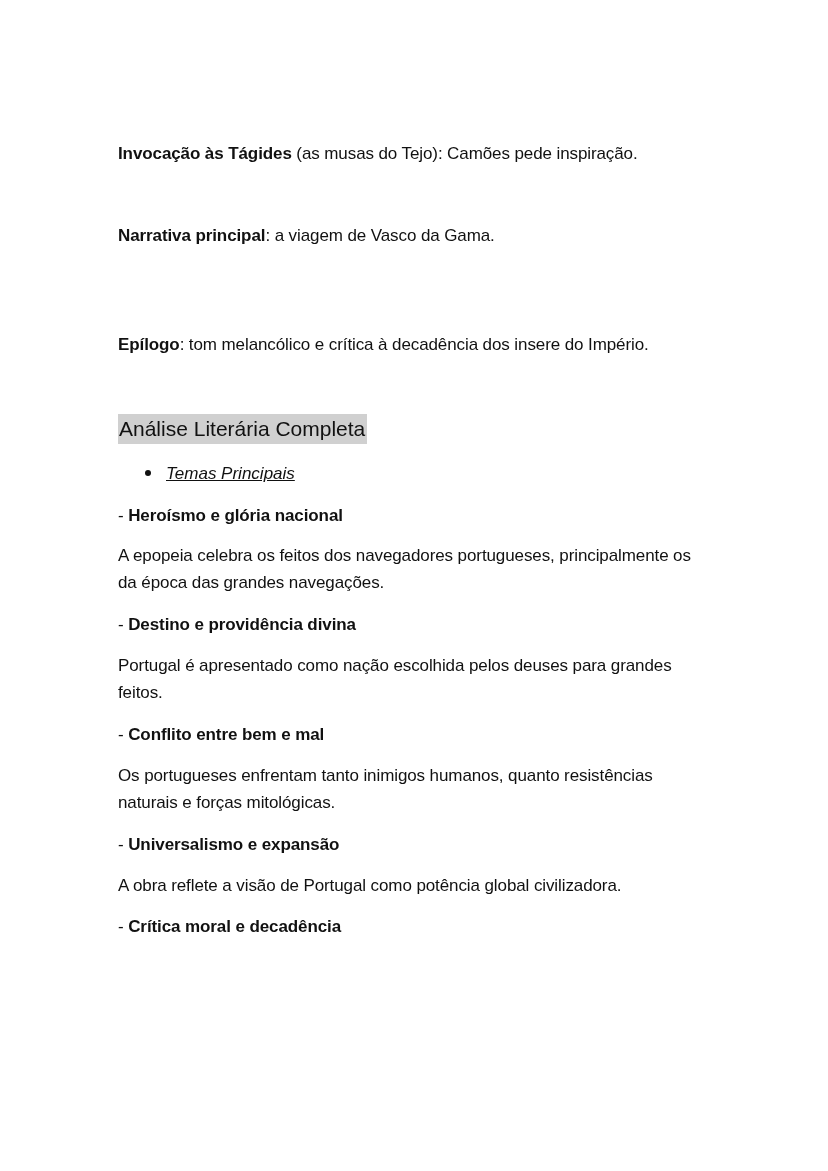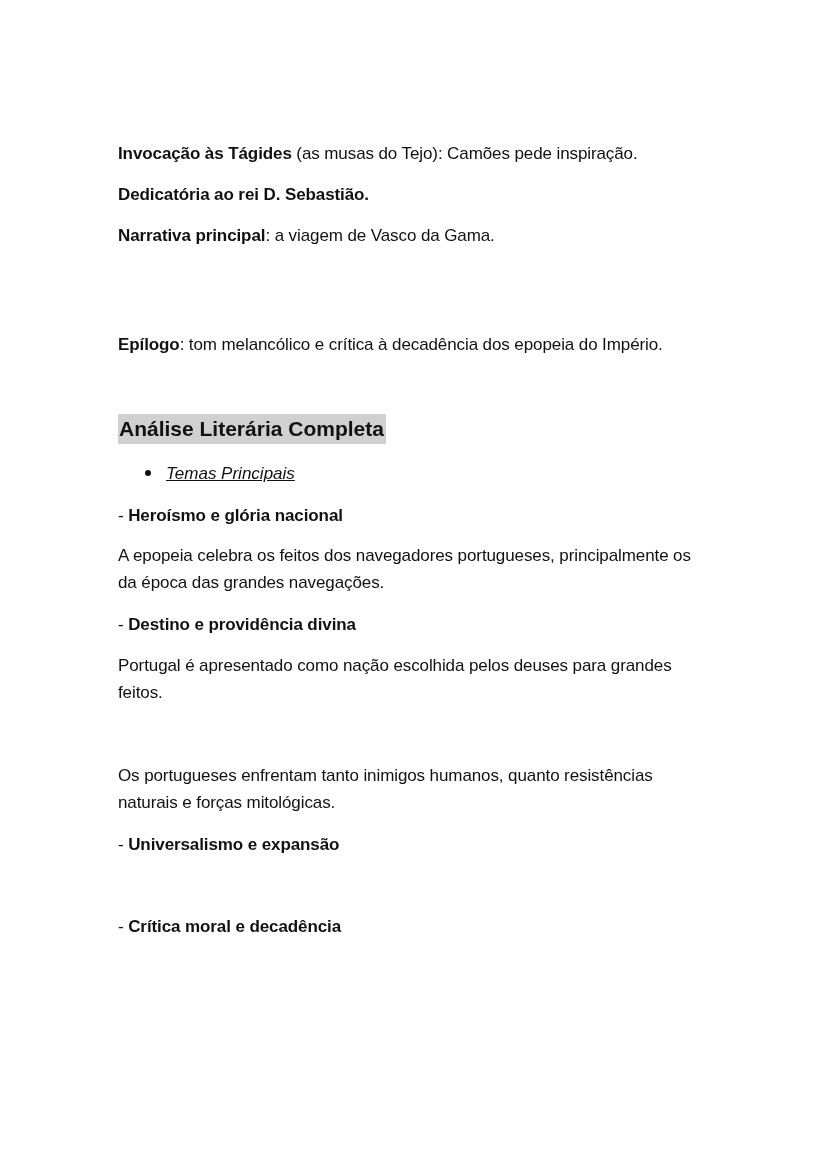--- a/index.html
+++ b/index.html
@@ -31,21 +31,21 @@
       line-height: 27px;
       letter-spacing: -0.1px;
     }
     .b { font-weight: bold; text-align: center; }
     .heading {
       position: absolute;
       left: 118px;
       top: 414px;
       font-size: 21px;
       line-height: 30px;
-      font-weight: bold;
+      font-weight: normal;
       background: #d0d0d0;
       padding: 0 2px 0 1px;
     }
     .bullet-row {
       position: absolute;
       left: 145px;
       top: 460px;
       font-size: 17px;
       line-height: 27px;
     }
@@ -62,36 +62,37 @@
     }
     .bullet-text { text-decoration: underline; font-style: italic; }
   </style>
 </head>
 <body>
 
 <div class="page">
 
   <div class="p" style="top:140px"><span class="b">Invocação às Tágides</span><span> (as musas do Tejo): Camões pede inspiração.</span></div>
 
-  <div class="p" style="top:181px"><span class="b">Dedicatória ao rei D. Sebastião.</span><span></span></div>
 
   <div class="p" style="top:222px"><span class="b">Narrativa principal</span><span>: a viagem de Vasco da Gama.</span></div>
 
 
-  <div class="p" style="top:331px"><span class="b">Epílogo</span><span>: tom melancólico e crítica à decadência dos epopeia do Império.</span></div>
+  <div class="p" style="top:331px"><span class="b">Epílogo</span><span>: tom melancólico e crítica à decadência dos insere do Império.</span></div>
 
   <div class="heading">Análise Literária Completa</div>
 
   <div class="bullet-row"><span class="bullet-dot"></span><span class="bullet-text">Temas Principais</span></div>
 
   <div class="p" style="top:542px; width:595px">A epopeia celebra os feitos dos navegadores portugueses, principalmente os da época das grandes navegações.</div>
   <div class="p" style="top:502px"><span>- </span><span class="b">Heroísmo e glória nacional</span></div>
 
   <div class="p" style="top:611px"><span>- </span><span class="b">Destino e providência divina</span></div>
   <div class="p" style="top:652px; width:590px">Portugal é apresentado como nação escolhida pelos deuses para grandes feitos.</div>
 
+  <div class="p" style="top:721px"><span>- </span><span class="b">Conflito entre bem e mal</span></div>
   <div class="p" style="top:762px; width:590px">Os portugueses enfrentam tanto inimigos humanos, quanto resistências naturais e forças mitológicas.</div>
 
   <div class="p" style="top:831px"><span>- </span><span class="b">Universalismo e expansão</span></div>
+  <div class="p" style="top:872px">A obra reflete a visão de Portugal como potência global civilizadora.</div>
 
   <div class="p" style="top:913px"><span>- </span><span class="b">Crítica moral e decadência</span></div>
 
 </div>
 
 </body></html>

